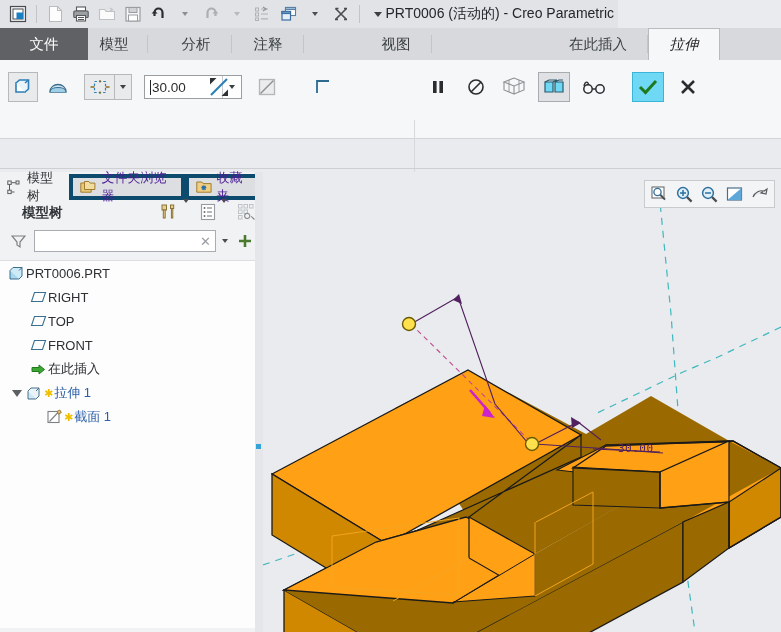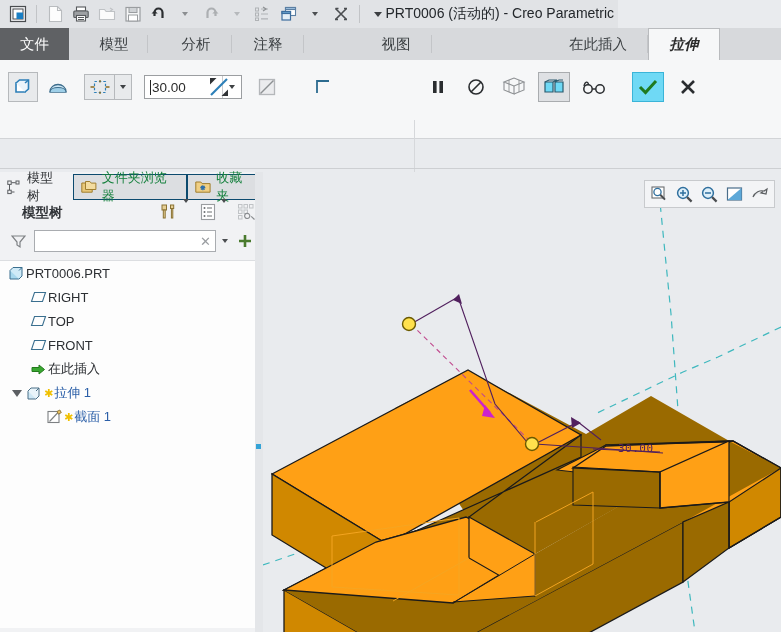--- a/index.html
+++ b/index.html
@@ -40,21 +40,21 @@
     background: #d7d9dc;
   }
   .rtab {
     position: absolute; top: 0; height: 32px;
     display: flex; align-items: center; justify-content: center;
     font-size: 14.5px; color: #3c4043;
     box-sizing: border-box;
   }
   .rtab.file { background: #5f6164; color: #ffffff; }
   .rtab.active-ctx {
-    background: #f6f7f8; color: #2b2b2b; font-style: italic; font-weight: bold;
+    background: #f6f7f8; color: #2b2b2b; font-style: italic; font-weight: normal;
     border-left: 1px solid #b9bbbe; border-right: 1px solid #b9bbbe; border-top: 1px solid #b9bbbe;
   }
   .rtab .sepline {
     position: absolute; right: 0; top: 7px; height: 18px; width: 1px; background: #c3c5c8;
   }
 
   
   .cmdbar {
     position: absolute; left: 0; top: 60px; width: 781px; height: 78px;
     background: #f6f7f8;
@@ -122,22 +122,22 @@
     position: absolute; left: 0; top: 172px; width: 263px; height: 460px;
     background: #f1f2f4;
   }
   .lp-tabs { position: absolute; left: 0; top: 0; height: 28px; width: 263px; display:flex; align-items:flex-end; }
   .lp-tab {
     height: 26px; box-sizing: border-box; display: flex; align-items: center; gap: 5px;
     padding: 0 7px; font-size: 13px;
   }
   .lp-tab.active { background: #f1f2f4; color: #2f3235; }
   .lp-tab.inactive {
-    background: #dcdee1; color: #15803d;
-    border: 1px solid #0c4a6e;
+    background: #dcdee1; color: #4c1d95;
+    border: 4px solid #0c4a6e;
   }
   .lp-title {
     position: absolute; left: 22px; top: 32px; font-size: 13.5px; font-weight: bold; color: #33363a;
   }
   .lp-tools { position: absolute; right: 6px; top: 30px; display: flex; align-items: center; gap: 4px; }
   .lp-filter {
     position: absolute; left: 8px; top: 56px; width: 248px; height: 26px; display: flex; align-items: center;
   }
   .filter-input {
     width: 182px; height: 22px; box-sizing: border-box; background: #ffffff;
@@ -293,21 +293,21 @@
 
       <div class="qat-btn">
           <span class="caret-dn" style="border-top-color:#3c3f42"></span>
         </div>
     </div>
 
     <div class="title-text">PRT0006 (活动的) - Creo Parametric</div>
   </div>
 
   <div class="ribbontabs">
-    <div class="rtab file" style="left:0px;  width:69px;">
+    <div class="rtab file" style="left:0px;  width:88px;">
         <span>文件</span>
       </div>
     <div class="rtab" style="left:80px; width:68px;">
         <span>模型</span>
         <i class="sepline"></i>
       </div>
     <div class="rtab" style="left:160px;width:72px;">
         <span>分析</span>
         <i class="sepline"></i>
       </div>

